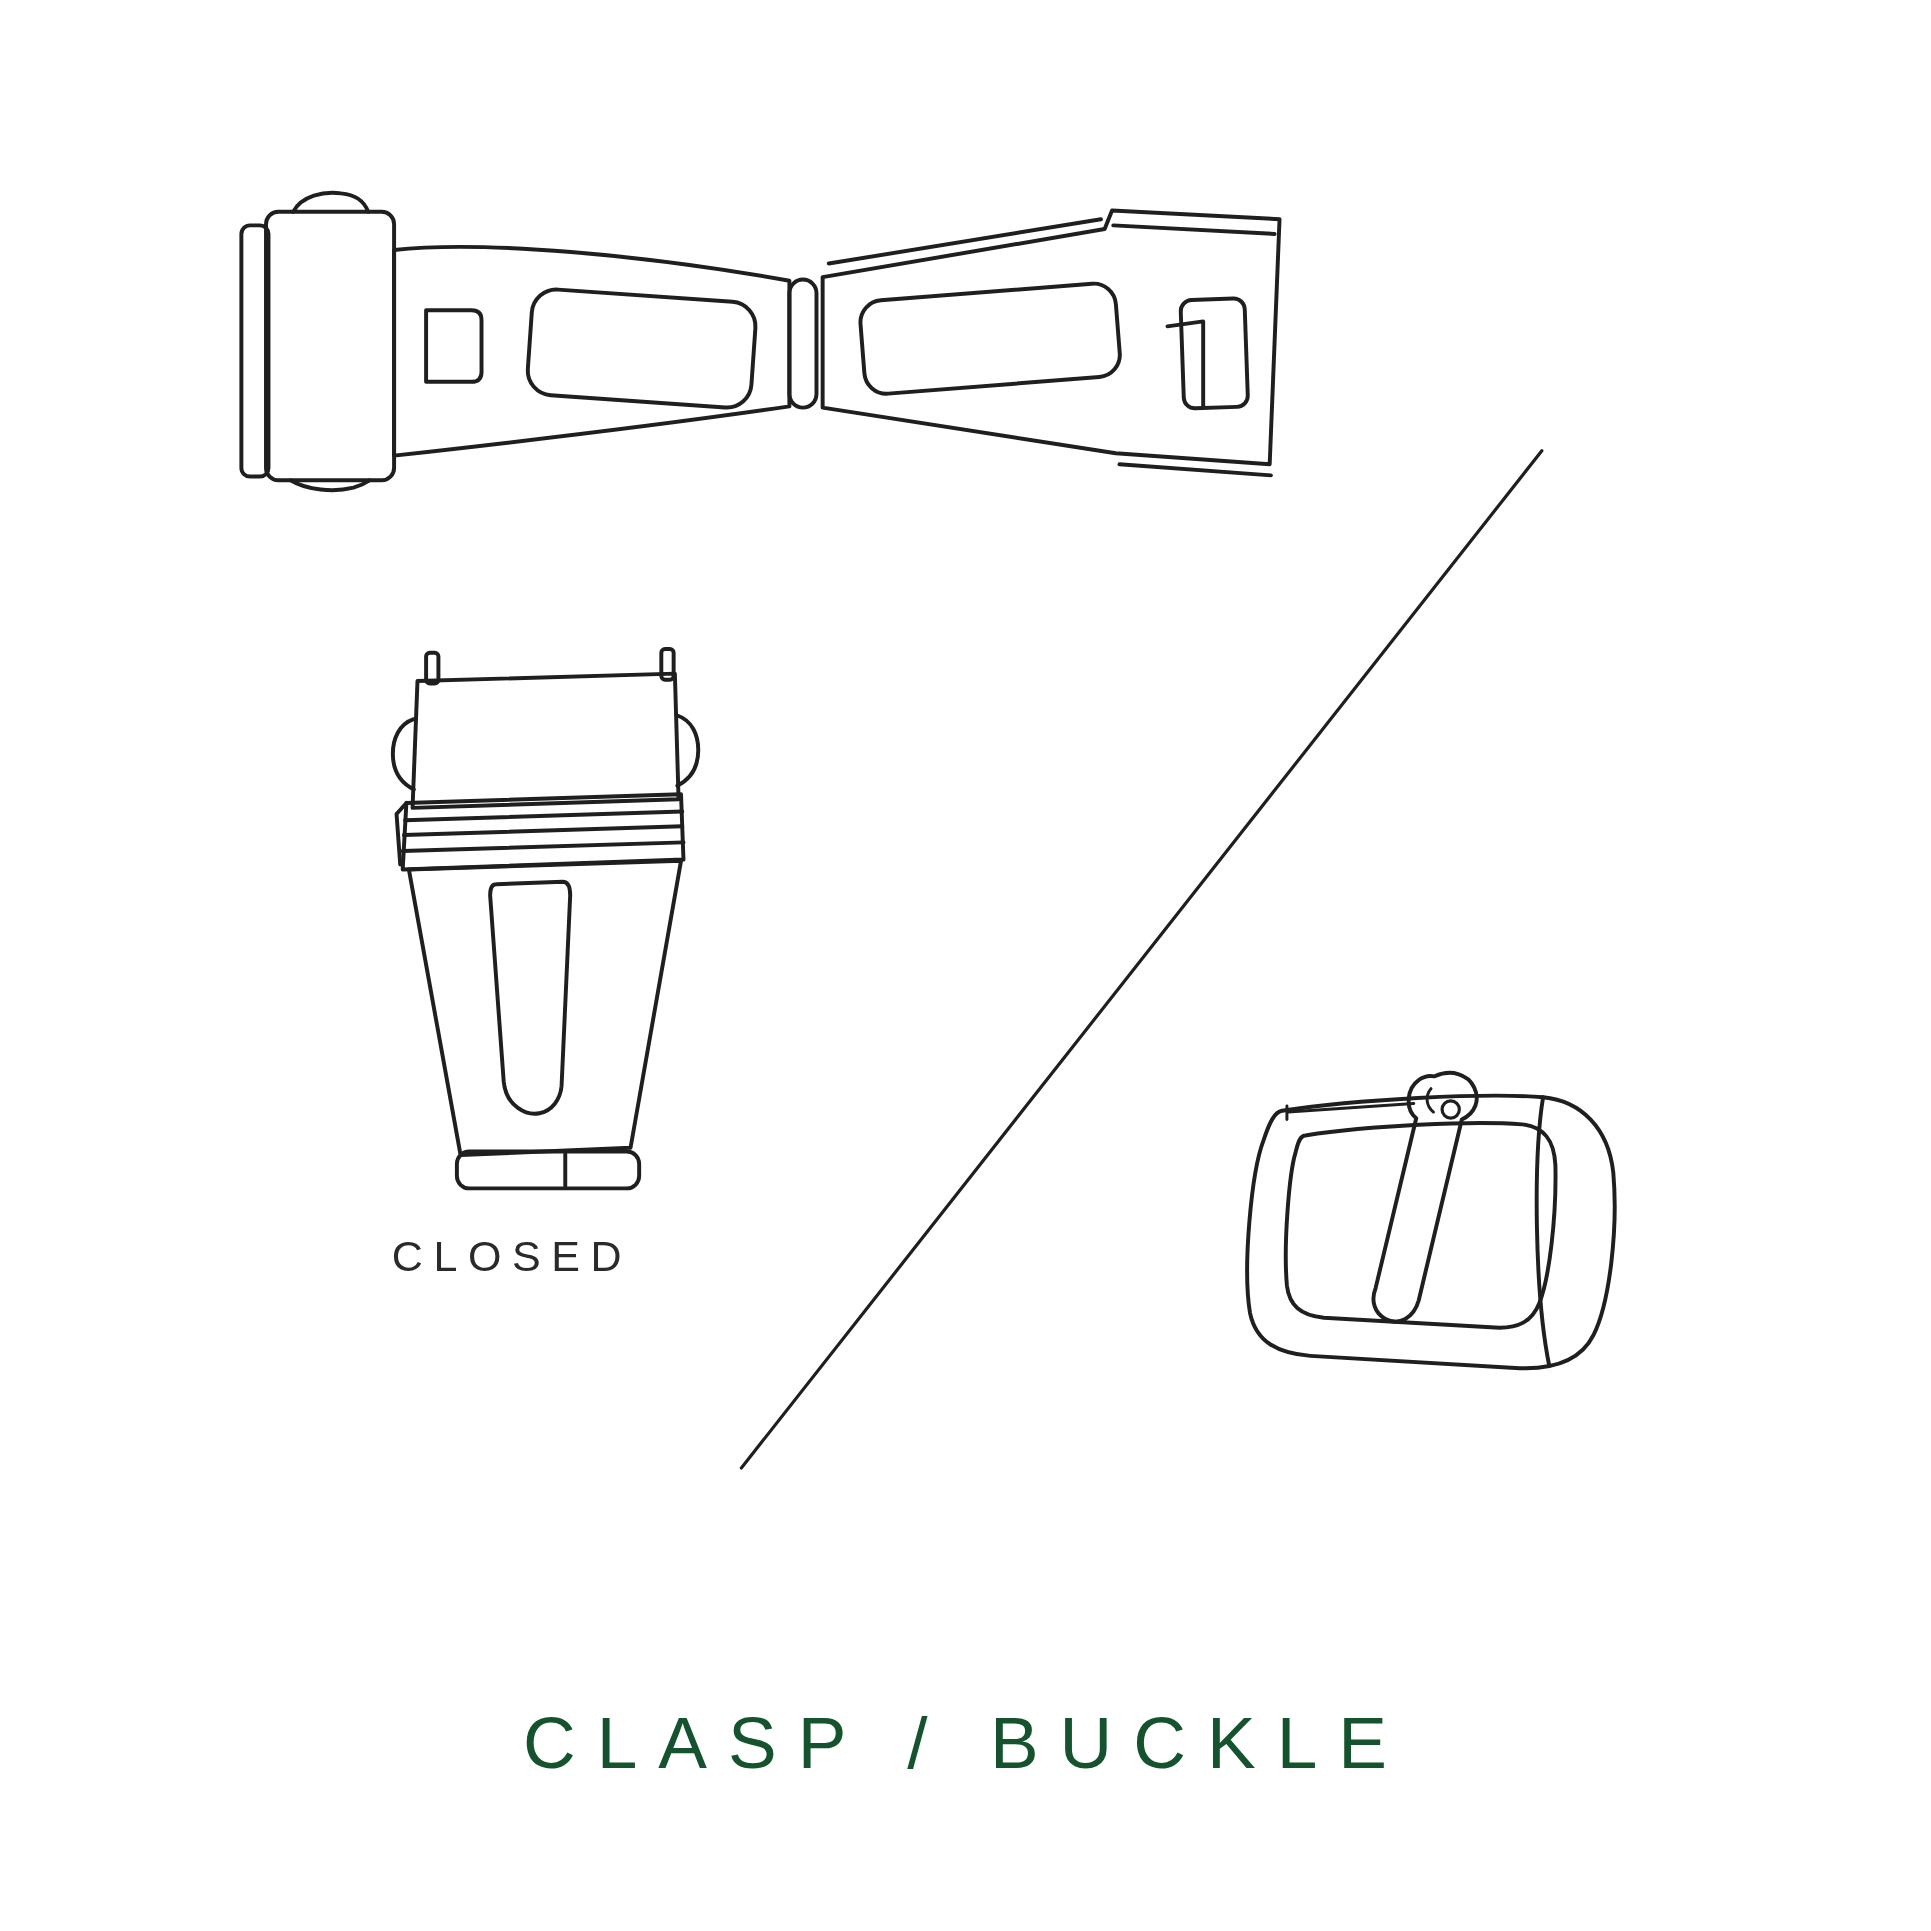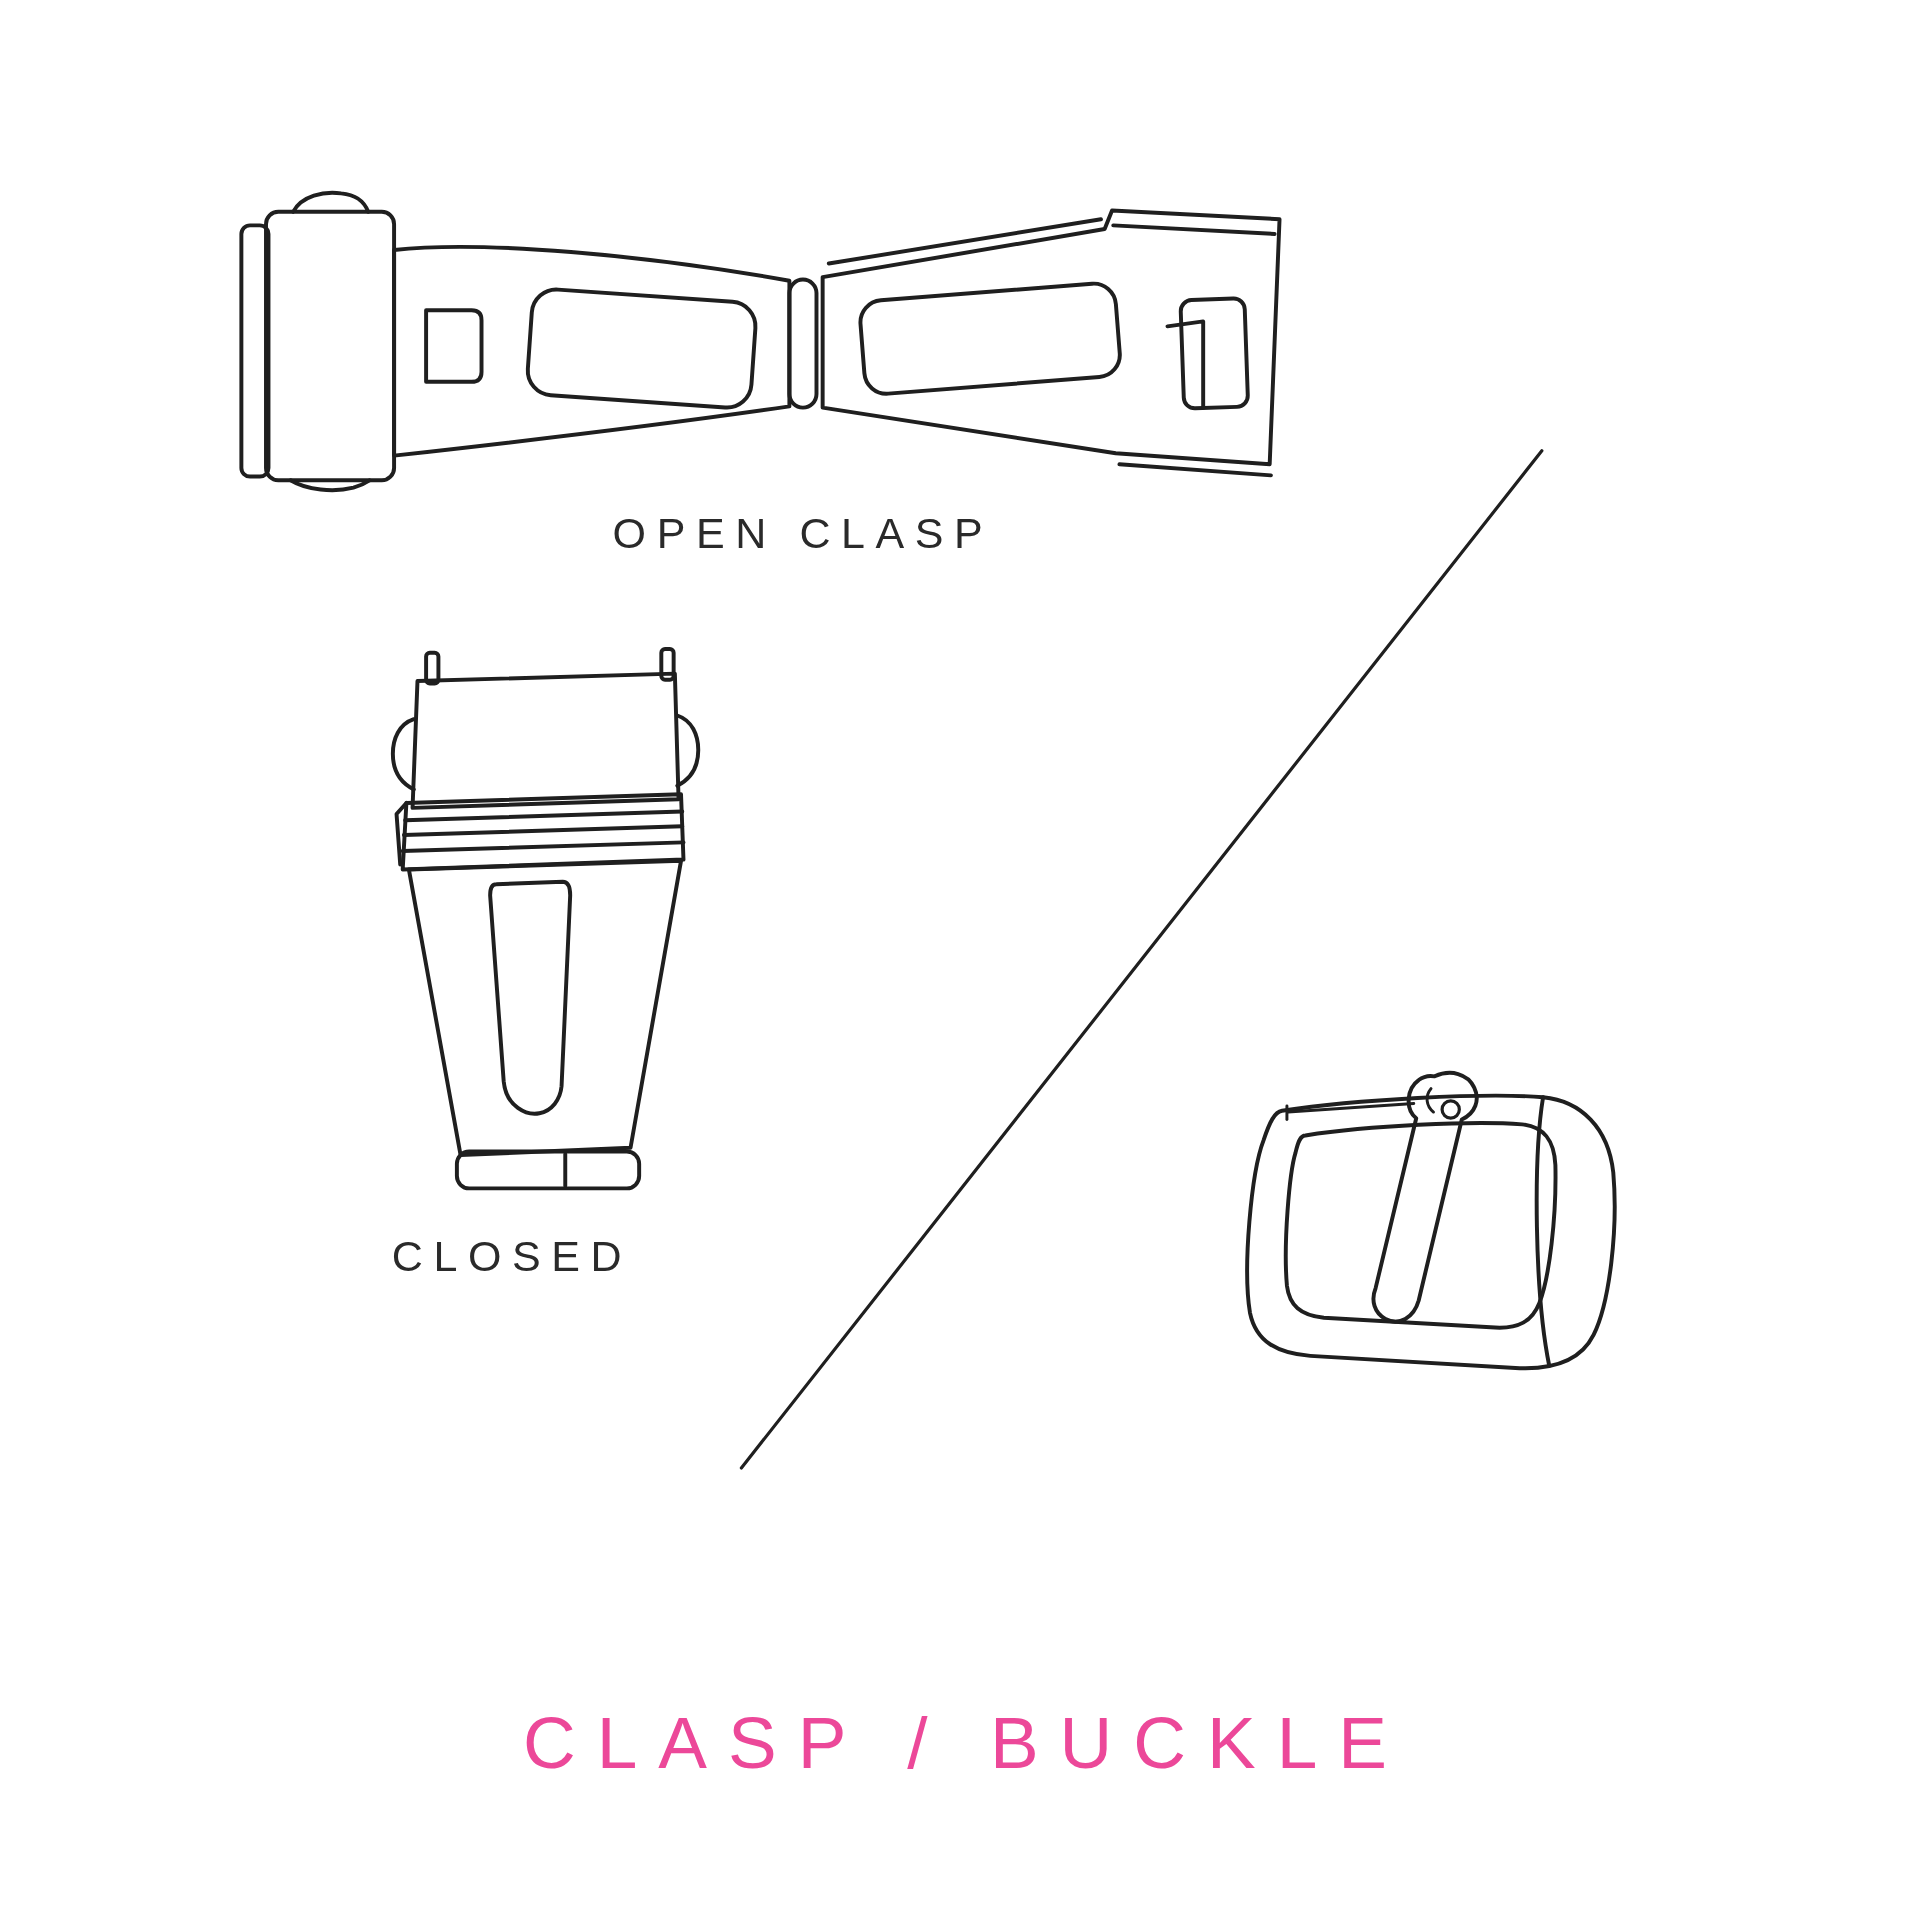--- a/index.html
+++ b/index.html
@@ -34,21 +34,21 @@
   }
   .caption-open { left: 803px; top: 509px; }
   .caption-closed { left: 512px; top: 1232px; }
   .title {
     left: 0;
     right: 0;
     top: 1701px;
     text-align: center;
     font-size: 73px;
     letter-spacing: 21px;
-    color: #ec4899;
+    color: #14532d;
   }
 </style>
 </head>
 <body>
 
 <div class="canvas">
 
   <svg class="art" viewBox="0 0 1568 1568" width="1931" height="1931" aria-hidden="true">
     <g fill="none" stroke="#1f1f1f" stroke-width="3.2" stroke-linecap="round" stroke-linejoin="round">
 
@@ -95,20 +95,19 @@
         <path d="M1045,898 L1045,909" stroke-width="2.4"></path>
         <circle cx="1178" cy="901" r="7" stroke-width="2.6"></circle>
         <path d="M1165,874 C1178,868 1192,872 1197,883 C1202,893 1198,904 1187,909 L1152,1056 C1148,1070 1136,1077 1125,1071 C1116,1066 1113,1056 1117,1046 L1150,908 C1141,901 1142,884 1152,877 C1156,874 1160,873 1165,874 Z"></path>
         <path d="M1162,884 C1157,890 1158,898 1164,903" stroke-width="2.4"></path>
       </g>
 
       <line x1="1252" y1="366" x2="602" y2="1192" stroke-width="2.6"></line>
     </g>
   </svg>
 
-  <div class="label caption caption-open">OPEN CLASP</div>
 
   <div class="label caption caption-closed">CLOSED</div>
 
   <div class="label title">CLASP / BUCKLE</div>
 
 </div>
 
 
 </body></html>

